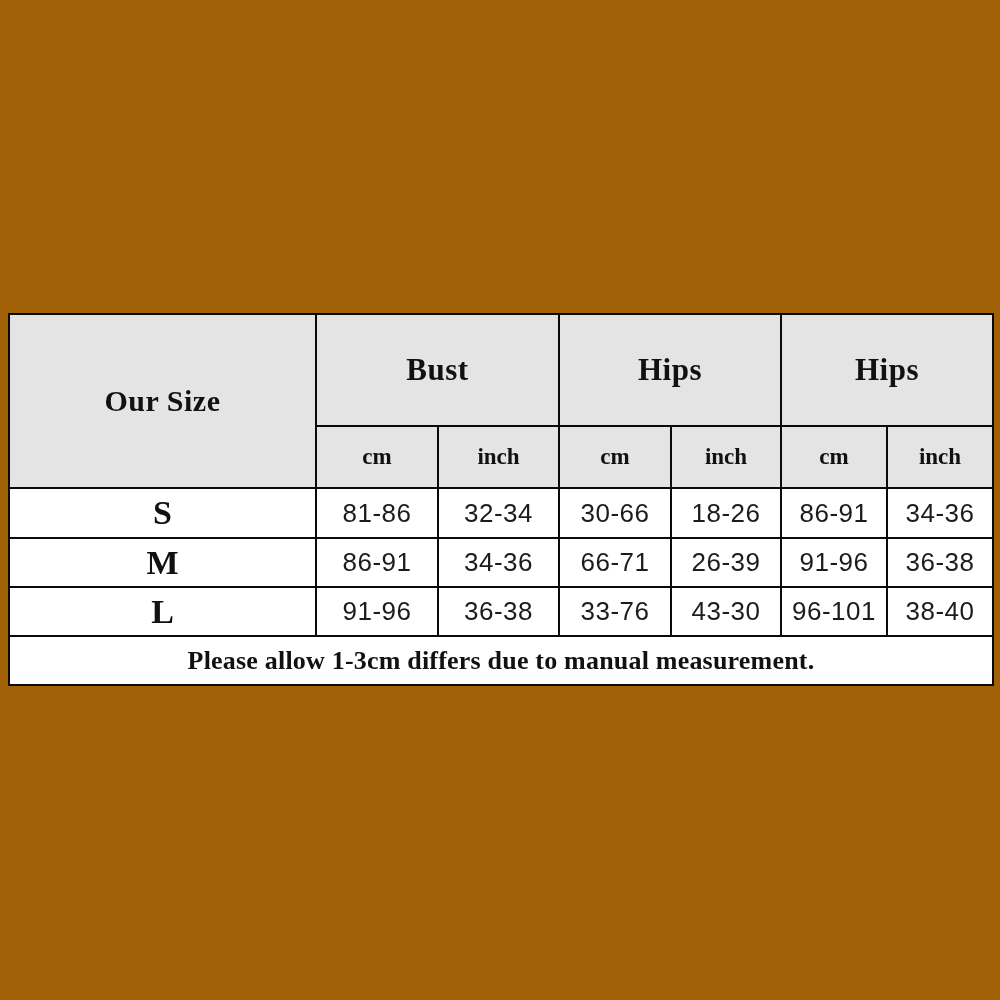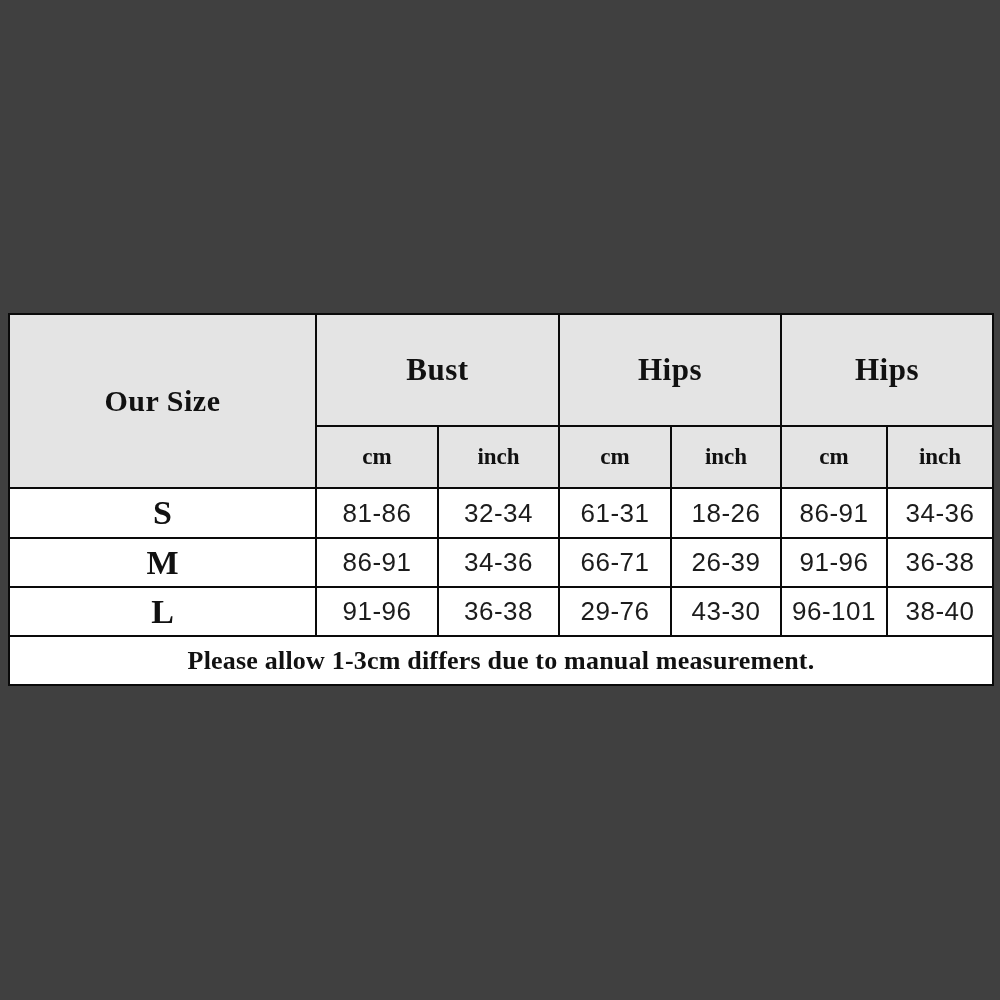--- a/index.html
+++ b/index.html
@@ -4,21 +4,21 @@
 <style>
   * { margin: 0; padding: 0; box-sizing: border-box; }
   html, body {
     width: 1000px; height: 1000px;
     background: #ffffff;
     font-family: "Liberation Serif", serif;
   }
   .canvas {
     position: relative;
     width: 1000px; height: 1000px;
-    background: #404040;
+    background: #a16207;
     overflow: hidden;
     padding-left: 32px;
   }
   table.size-chart {
     position: absolute;
     left: 8px; top: 313px;
     width: 984px;
     border-collapse: collapse;
     table-layout: fixed;
   }
@@ -108,41 +108,41 @@
         <th class="hdr unit">cm</th>
         <th class="hdr unit">inch</th>
         <th class="hdr unit">cm</th>
         <th class="hdr unit">inch</th>
       </tr>
 
       <tr class="row-s">
         <td class="size-label">S</td>
         <td class="value">81-86</td>
         <td class="value">32-34</td>
-        <td class="value">61-31</td>
+        <td class="value">30-66</td>
         <td class="value">18-26</td>
         <td class="value">86-91</td>
         <td class="value">34-36</td>
       </tr>
 
       <tr class="row-m">
         <td class="size-label">M</td>
         <td class="value">86-91</td>
         <td class="value">34-36</td>
         <td class="value">66-71</td>
         <td class="value">26-39</td>
         <td class="value">91-96</td>
         <td class="value">36-38</td>
       </tr>
 
       <tr class="row-l">
         <td class="size-label">L</td>
         <td class="value">91-96</td>
         <td class="value">36-38</td>
-        <td class="value">29-76</td>
+        <td class="value">33-76</td>
         <td class="value">43-30</td>
         <td class="value">96-101</td>
         <td class="value">38-40</td>
       </tr>
 
       <tr>
         <td class="footnote" colspan="7">Please allow 1-3cm differs due to manual measurement.</td>
       </tr>
     </tbody>
   </table>

